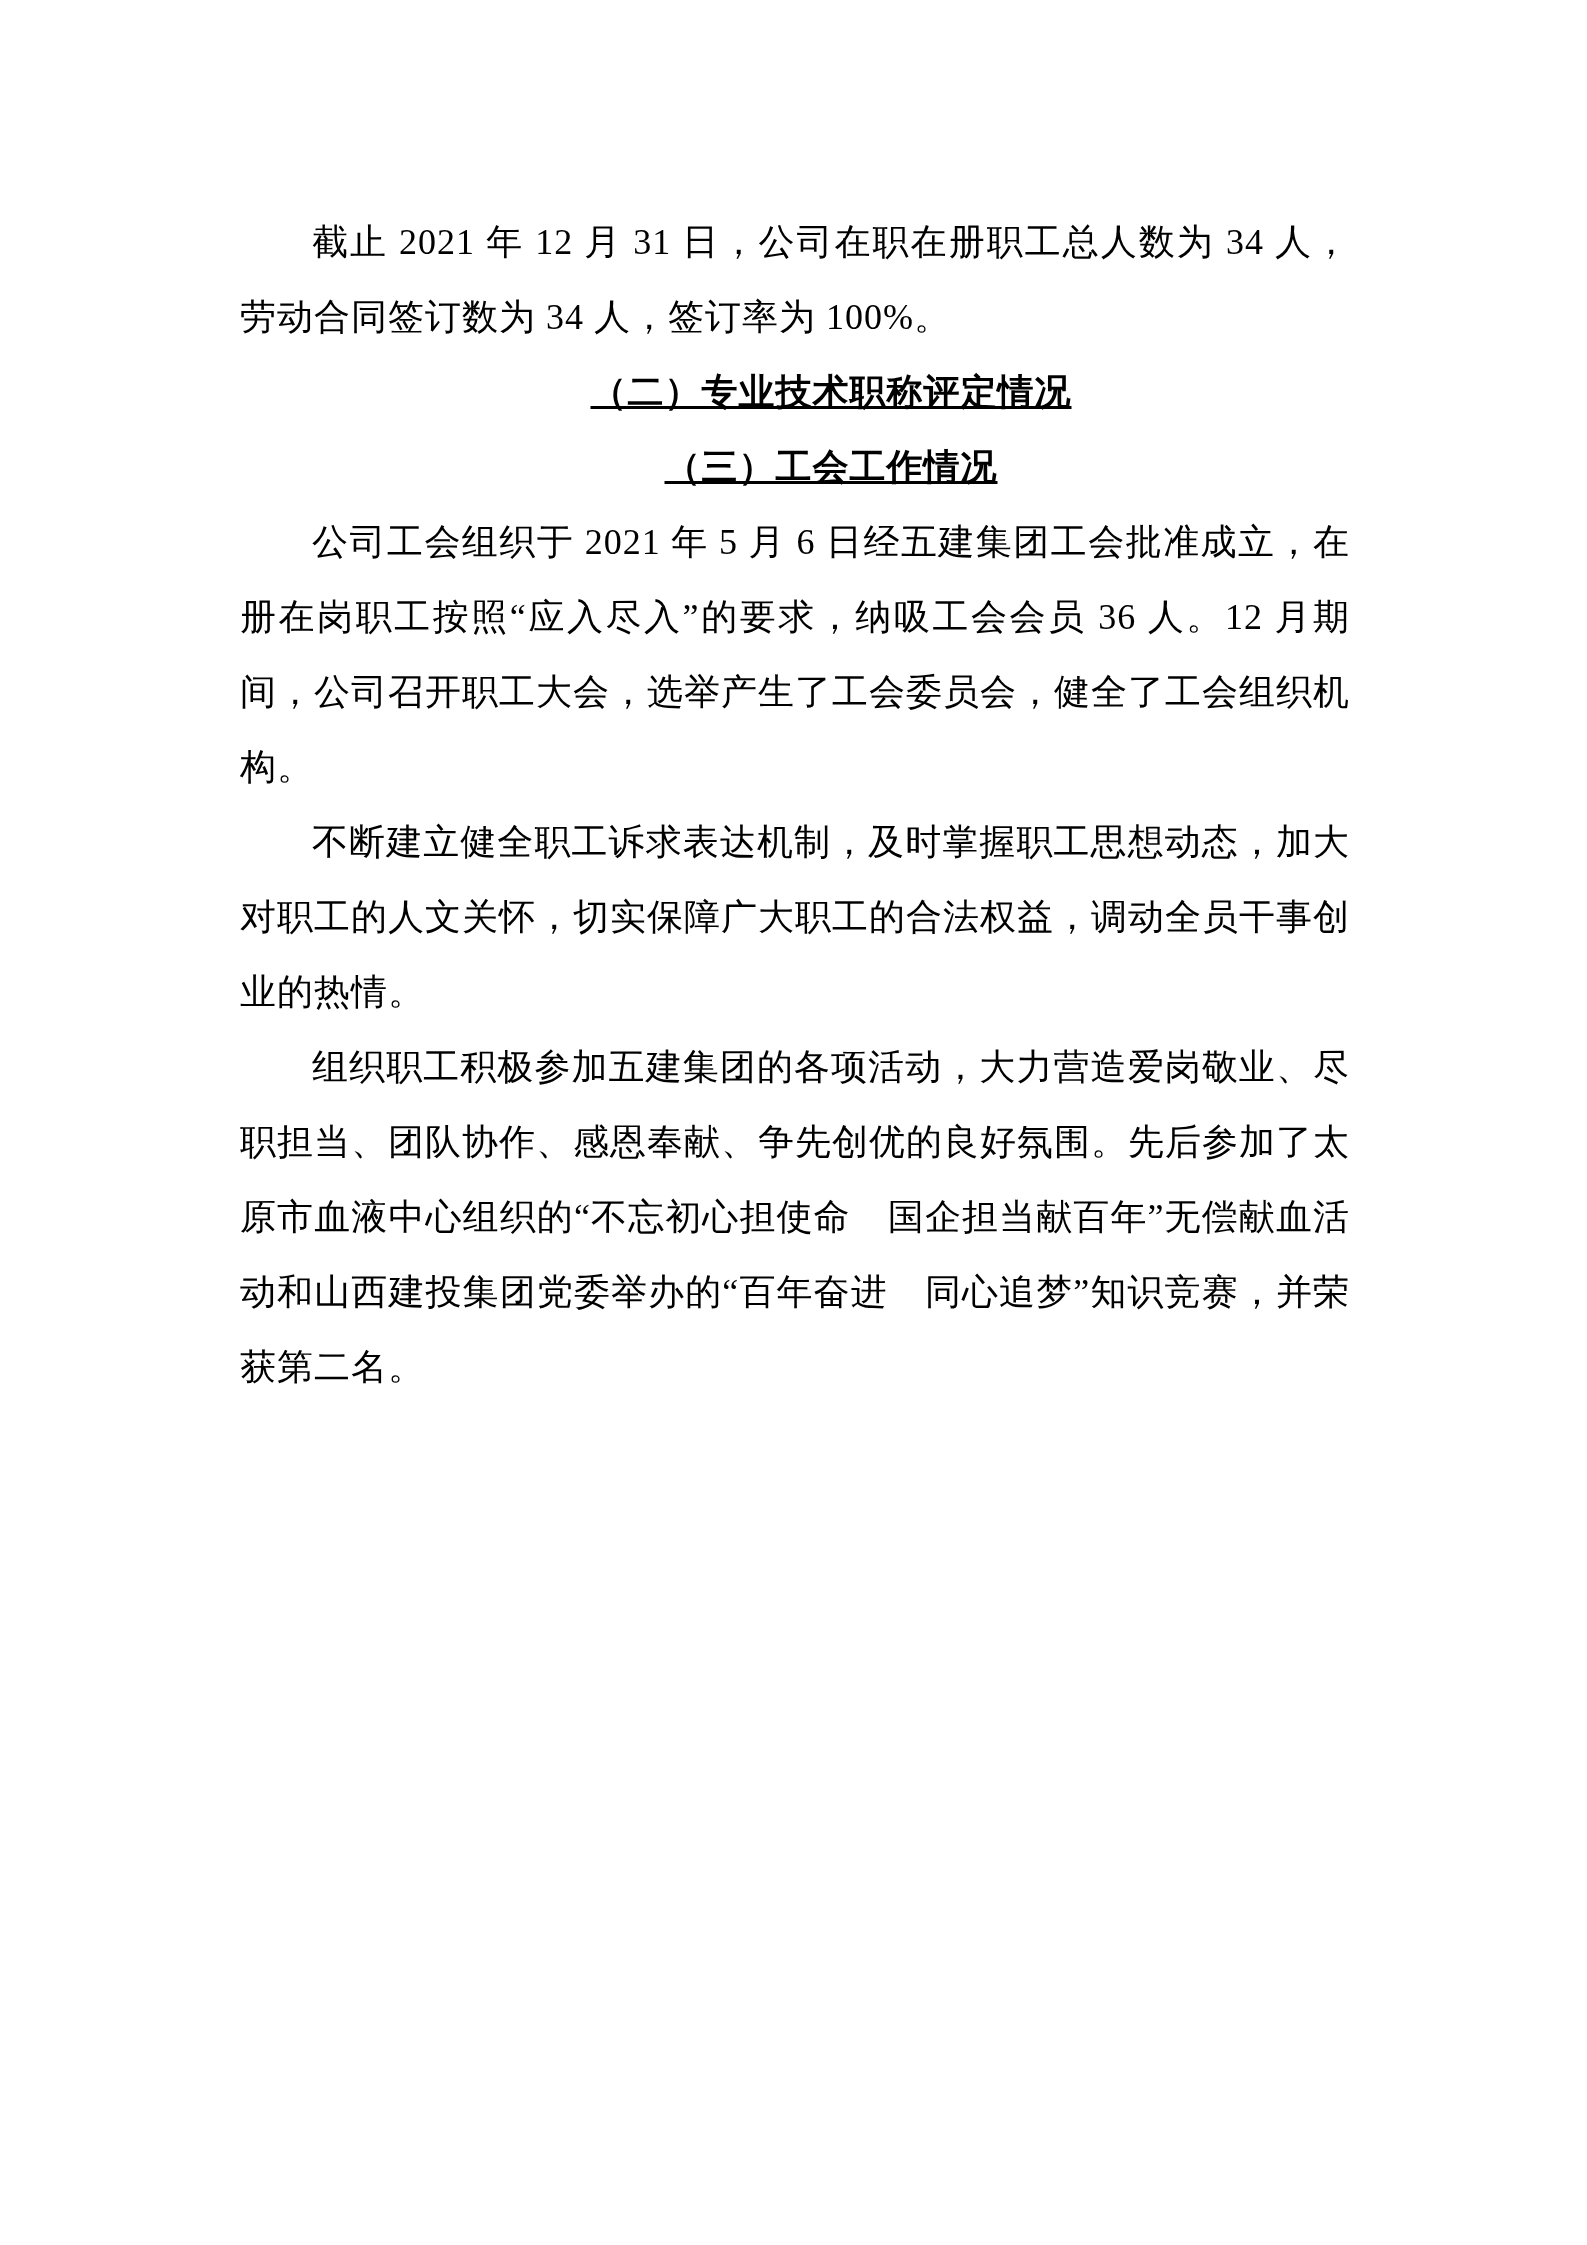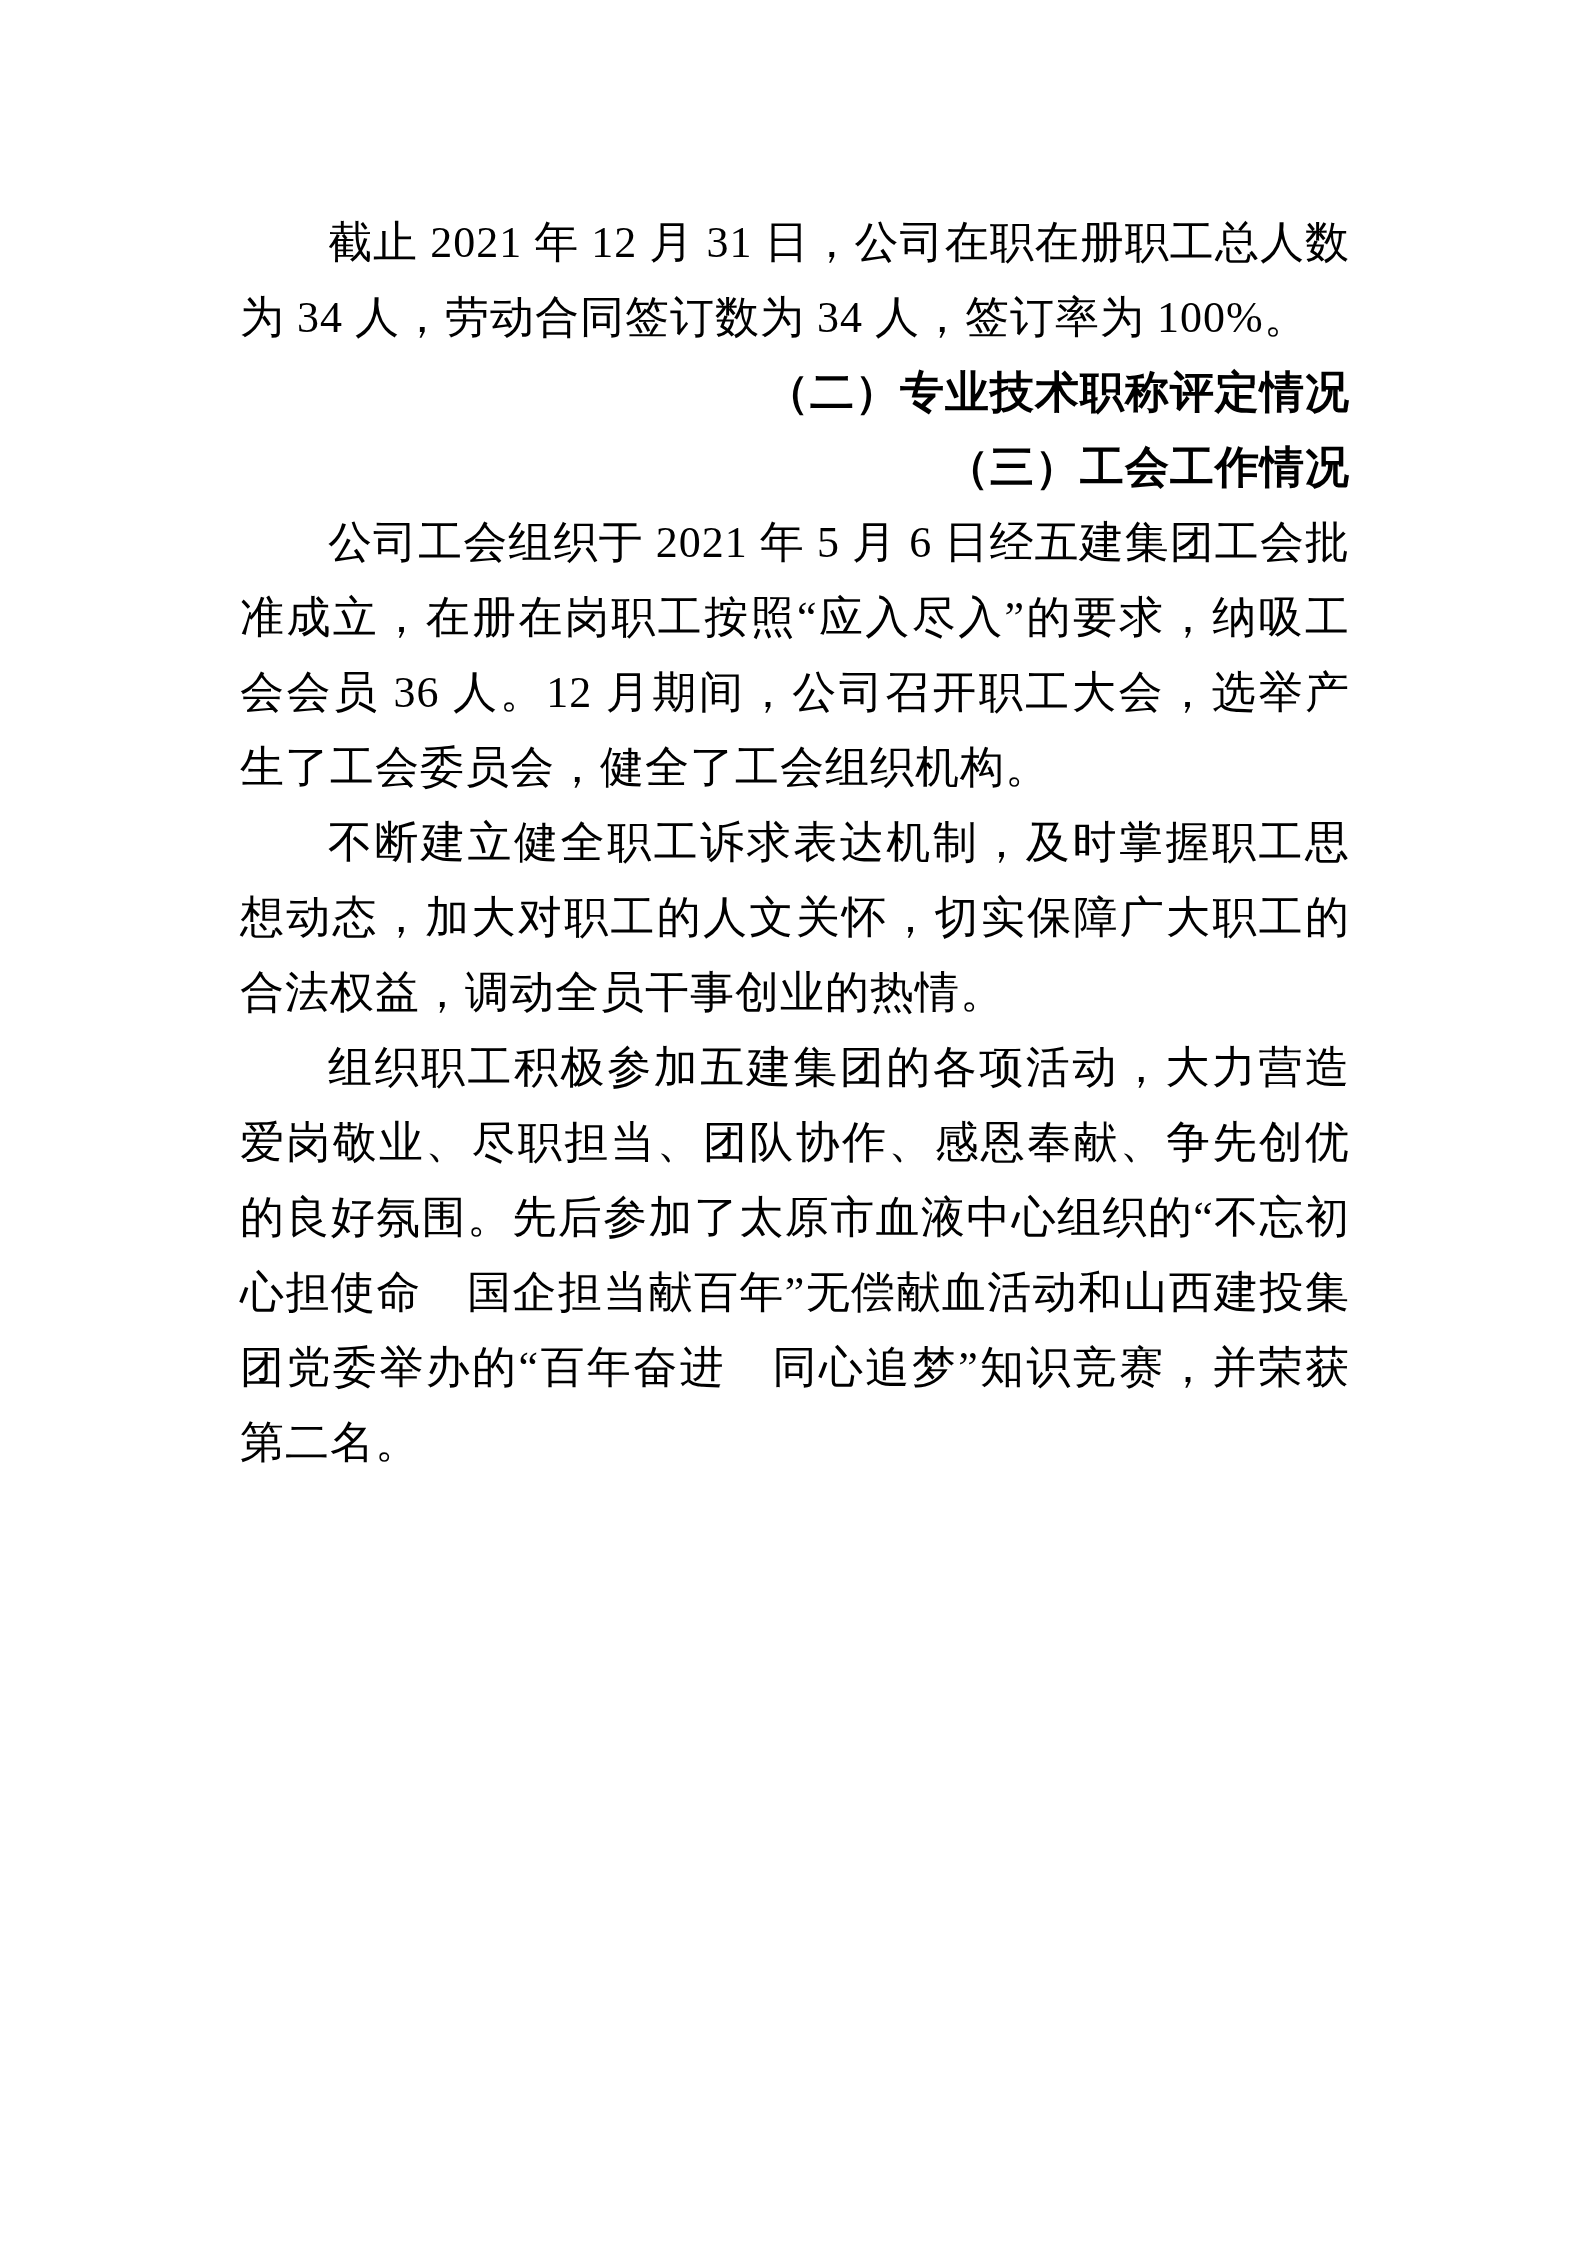--- a/index.html
+++ b/index.html
@@ -14,31 +14,32 @@
     margin: 0 auto;
     background: #ffffff;
     box-sizing: border-box;
     padding: 205px 237px 0 240px;
     font-family: "Liberation Serif", "DejaVu Serif", serif;
     color: #000000;
     overflow: hidden;
   }
   .doc-body p {
     margin: 0;
-    font-size: 44px;
+    font-size: 36px;
     line-height: 75px;
     text-align: justify;
     text-justify: inter-ideograph;
     text-indent: 2em;
     letter-spacing: 1px;
     word-break: break-all;
   }
   .doc-body p.heading {
     font-weight: bold;
-    text-align: right;
+    text-align: center;
+    text-decoration: underline;
   }
 </style>
 </head>
 <body>
 
 <div class="page">
   <div class="doc-body">
     <p>截止 2021 年 12 月 31 日，公司在职在册职工总人数为 34 人，劳动合同签订数为 34 人，签订率为 100%。</p>
     <p class="heading">（二）专业技术职称评定情况</p>
     <p class="heading">（三）工会工作情况</p>

